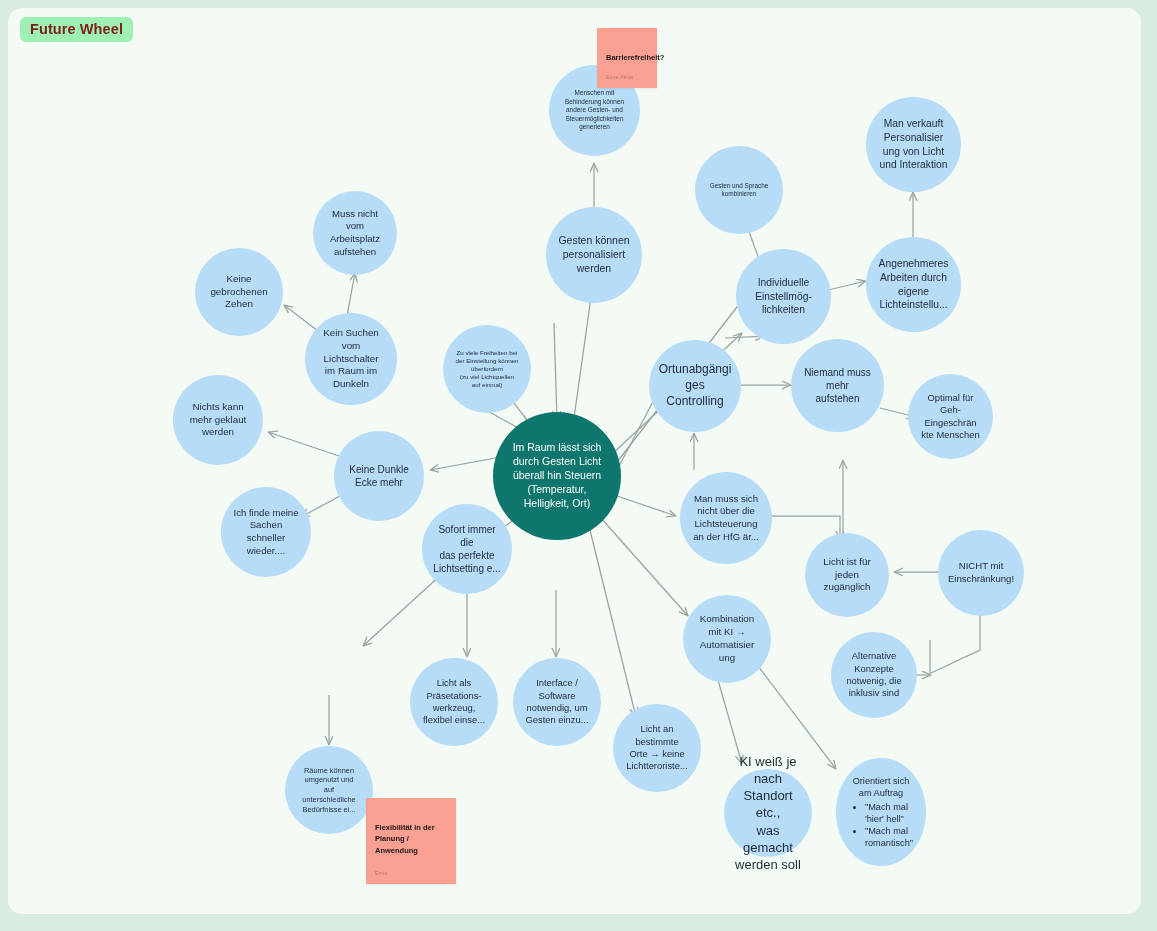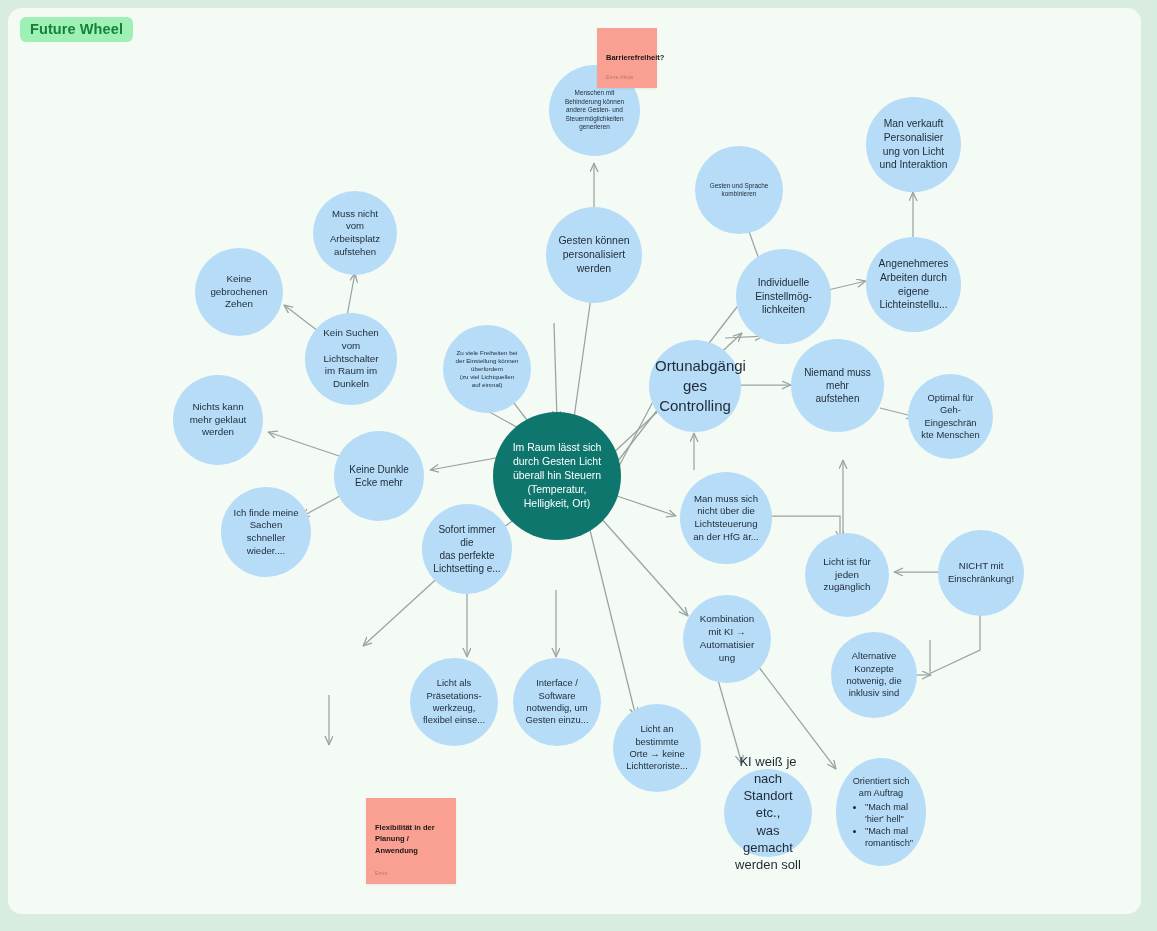--- a/index.html
+++ b/index.html
@@ -22,21 +22,21 @@
     width: 1133px;
     height: 906px;
     background: #f4fbf5;
     border-radius: 14px;
   }
   #title-badge {
     position: absolute;
     left: 20px;
     top: 17px;
     background: #9ef0b4;
-    color: #15803d;
+    color: #7f1d1d;
     font-size: 14.5px;
     font-weight: bold;
     padding: 4px 10px 5px 10px;
     border-radius: 6px;
     letter-spacing: .1px;
     white-space: nowrap;
   }
   #edges {
     position: absolute;
     left: 0; top: 0;
@@ -249,21 +249,21 @@
 Ecke mehr</span>
   </div>
 
   <div class="node" style="left:221px;top:487px;width:90px;height:90px;font-size:9.6px;">
     <span class="nodetext">Ich finde meine
 Sachen
 schneller
 wieder....</span>
   </div>
 
-  <div class="node" style="left:649px;top:340px;width:92px;height:92px;font-size:15px;">
+  <div class="node" style="left:649px;top:340px;width:92px;height:92px;font-size:12px;">
     <span class="nodetext">Ortunabgängi
 ges Controlling</span>
   </div>
 
   <div class="node" style="left:791px;top:339px;width:93px;height:93px;font-size:10px;">
     <span class="nodetext">Niemand muss
 mehr
 aufstehen</span>
   </div>
 
@@ -300,20 +300,27 @@
   </div>
 
   <div class="node" style="left:831px;top:632px;width:86px;height:86px;font-size:9.4px;">
     <span class="nodetext">Alternative
 Konzepte
 notwenig, die
 inklusiv sind</span>
   </div>
 
 
+  <div class="node" style="left:285px;top:746px;width:88px;height:88px;font-size:7.4px;">
+    <span class="nodetext">Räume können
+umgenutzt und
+auf
+unterschiedliche
+Bedürfnisse ei...</span>
+  </div>
 
   <div class="node" style="left:410px;top:658px;width:88px;height:88px;font-size:9.4px;">
     <span class="nodetext">Licht als
 Präsetations-
 werkzeug,
 flexibel einse...</span>
   </div>
 
   <div class="node" style="left:513px;top:658px;width:88px;height:88px;font-size:9.4px;">
     <span class="nodetext">Interface /

